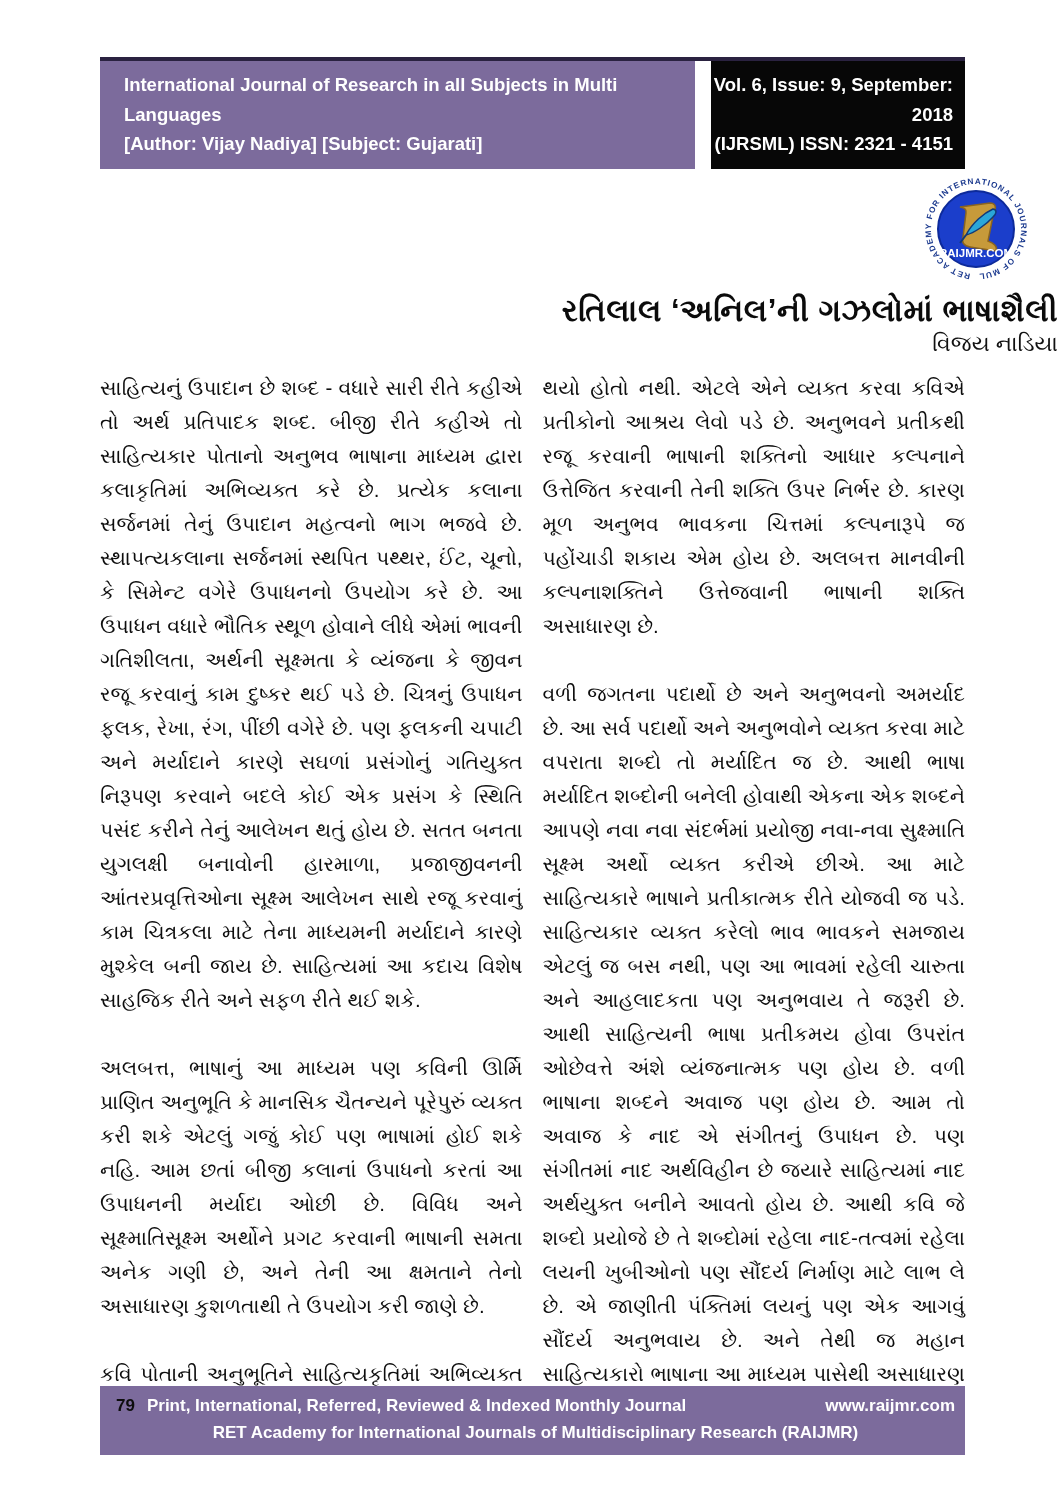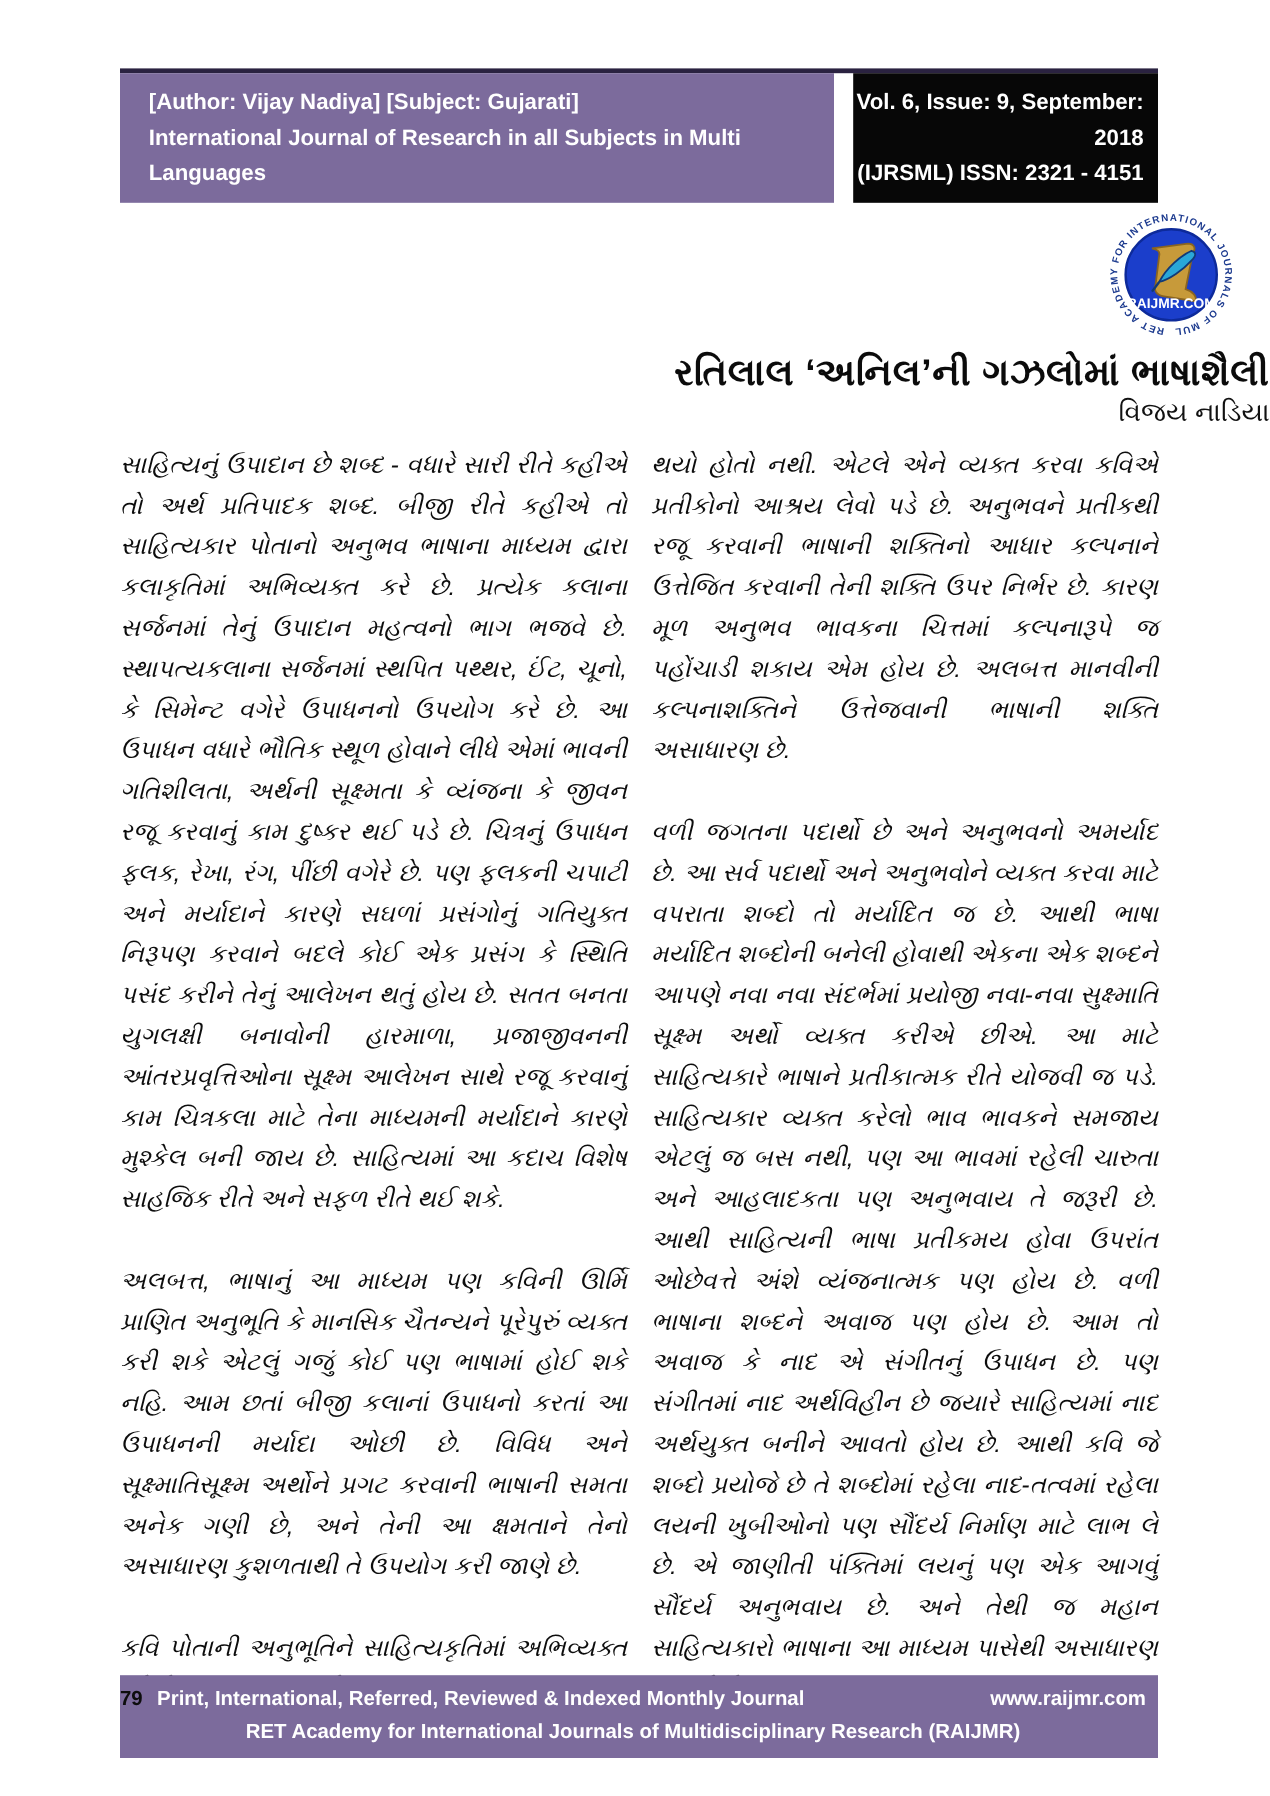--- a/index.html
+++ b/index.html
@@ -66,49 +66,49 @@
     margin:6px 93px 0 100px;
     gap:20px;
   }
   .col{
     flex:1;
     font-size:20.5px;
     line-height:34px;
     color:#0d0d0d;
     text-align:justify;
   }
-  .col p{margin:0 0 34px 0;font-style:italic;}
+  .col p{margin:0 0 34px 0;}
   .col p:last-child{margin-bottom:0;}
   
   .footer{
     position:absolute;
-    left:100px;right:93px;bottom:32px;
+    left:100px;right:93px;bottom:42px;
     background:#7c6b9c;
     color:#ffffff;
-    padding:7px 10px 9px 0;
+    padding:7px 10px 9px 16px;
     font-weight:bold;
     font-size:17px;
     line-height:1.55;
   }
   .footer-line1{display:flex;align-items:baseline;}
   .footer-page-num{color:#0d0d0d;margin-right:12px;}
   .footer-journal-type{flex:0 1 auto;}
   .footer-spacer{flex:1;}
   .footer-website{margin-left:12px;}
   .footer-line2{text-align:center;}
 </style>
 </head>
 <body>
 
 <div class="page">
 
   <div class="header">
     <div class="header-left">
+      <div>International Journal of Research in all Subjects in Multi Languages</div>
       <div>[Author: Vijay Nadiya] [Subject: Gujarati]</div>
-      <div>International Journal of Research in all Subjects in Multi Languages</div>
     </div>
     <div class="header-right">
       <div>Vol. 6, Issue: 9, September: 2018</div>
       <div>(IJRSML)  ISSN: 2321 - 4151</div>
     </div>
   </div>
 
   <div class="logo-wrap">
     <svg width="164" height="112" viewBox="0 0 164 112" aria-hidden="true">
       <defs>

